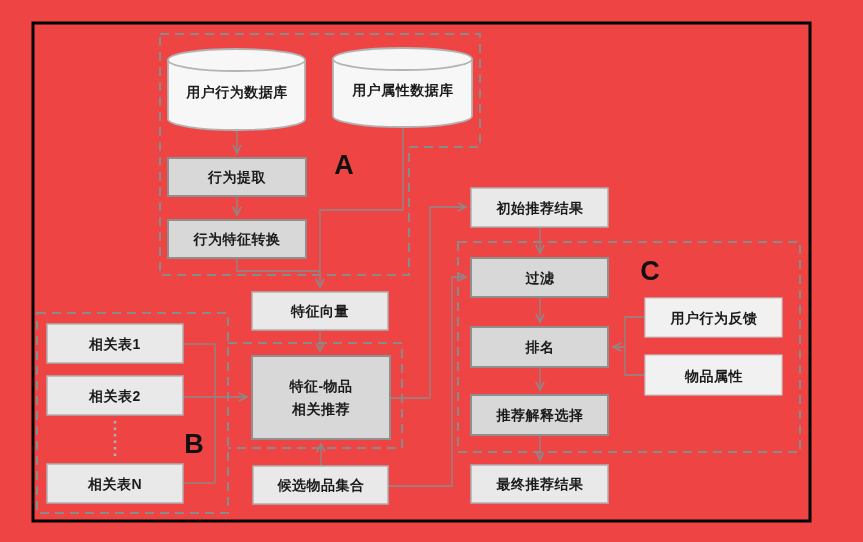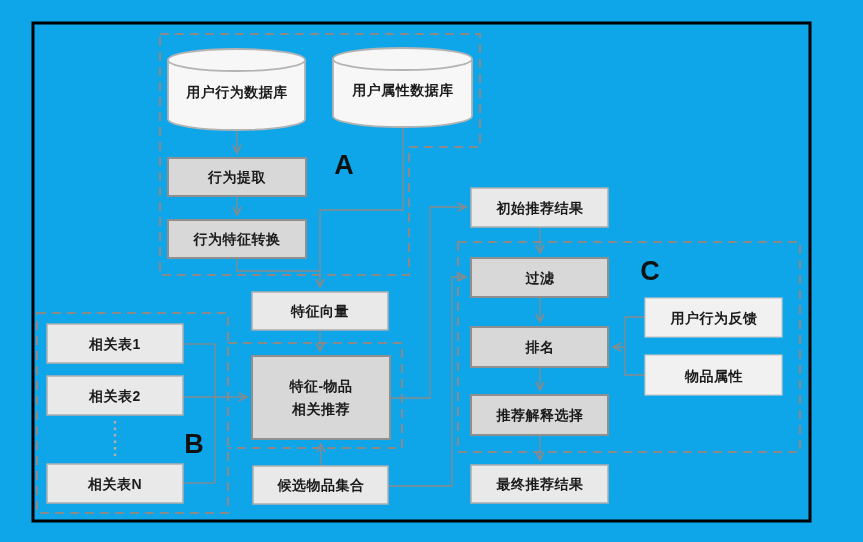--- a/index.html
+++ b/index.html
@@ -1,16 +1,16 @@
 <!DOCTYPE html>
 <html><head>
 <meta charset="utf-8">
 <style>
   html,body{margin:0;padding:0;background:#ffffff;}
-  .stage{position:relative;width:863px;height:542px;background:#0ea5e9;overflow:hidden;
+  .stage{position:relative;width:863px;height:542px;background:#ef4444;overflow:hidden;
          font-family:"Liberation Sans","DejaVu Sans",sans-serif;}
   svg{position:absolute;top:0;left:0;}
   .frame{fill:none;stroke:#000000;stroke-width:3;}
   .dashed{fill:none;stroke:#8a8a8a;stroke-width:2;stroke-dasharray:9 6;}
   .process{fill:#d8d8d8;stroke:#8f8f8f;stroke-width:2;}
   .light{fill:#e9e9e9;stroke:#aeaeae;stroke-width:1.5;}
   .feedback{fill:#f1f1f1;stroke:#c6c6c6;stroke-width:1.2;}
   .cyl{fill:#f7f7f7;stroke:#b3b3b3;stroke-width:1.8;}
   .flow{fill:none;stroke:#8a8a8a;stroke-width:1.3;}
   .dots{fill:none;stroke:#b0b0b0;stroke-width:2.5;stroke-dasharray:2.5 4;}

